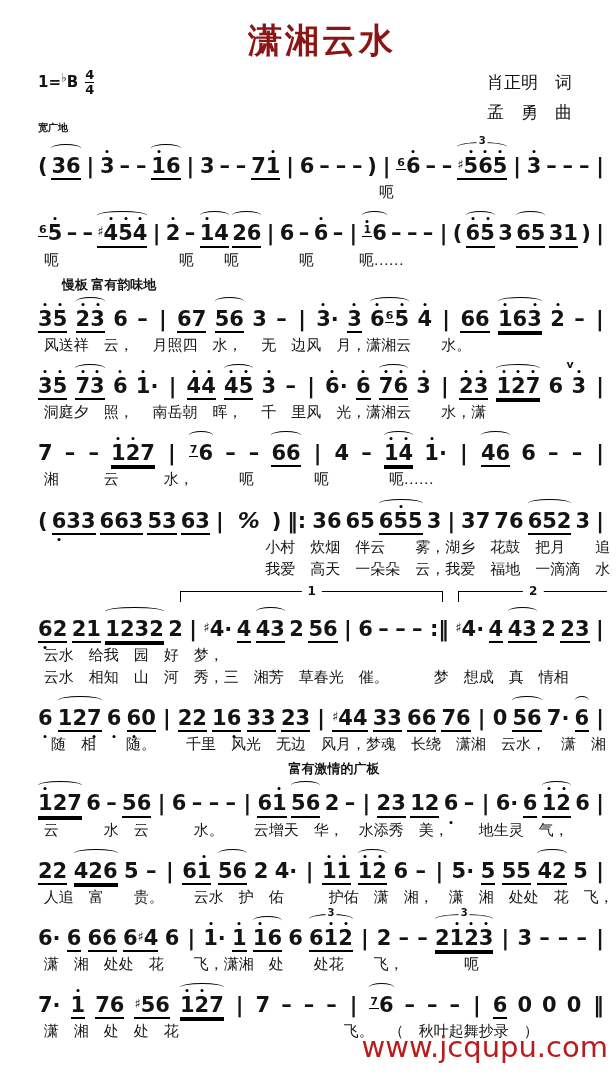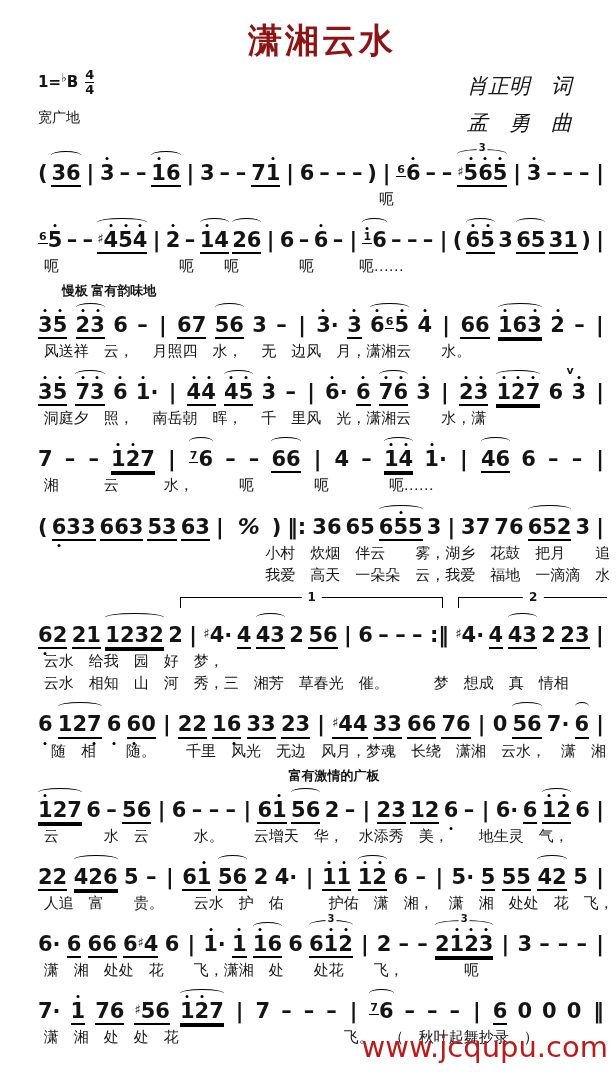--- a/index.html
+++ b/index.html
@@ -7,22 +7,22 @@
         background:#ffffff;padding:18px 10px 0 38px;color:#141414;border-radius:31px;}
   h1{margin:0 0 4px;text-align:center;font:bold 34px "DejaVu Sans",sans-serif;
      color:#8b1414;letter-spacing:3px;}
   .meta{display:flex;justify-content:space-between;align-items:flex-start;
         font-family:"DejaVu Sans",sans-serif;padding-right:28px;}
   .keysig{font-weight:bold;font-size:15px;display:flex;align-items:center;}
   .flat{font-size:12px;position:relative;top:-4px;}
   .frac{display:inline-flex;flex-direction:column;text-align:center;font-size:13px;
         line-height:1.05;margin-left:7px;}
   .frac .den{border-top:1px solid #000;}
-  .tempo{font-weight:normal;font-size:14px;margin-top:13px;}
-  .meta-right{font-size:21px;text-align:right;line-height:1.75;padding-right:6px;font-style:italic;}
+  .tempo{font-weight:bold;font-size:10px;margin-top:25px;}
+  .meta-right{font-size:17px;text-align:right;line-height:1.75;padding-right:6px;}
 
   #score{display:block;}
   .system{margin-top:6px;}
   .mark{font-weight:bold;font-size:13px;margin-top:6px;margin-left:24px;}
   .mark.center{text-align:center;}
   .note-row{display:flex;justify-content:space-between;align-items:baseline;
             font-family:"DejaVu Sans",sans-serif;font-weight:bold;font-size:21px;
             line-height:1.15;padding-top:13px;}
   .tok{position:relative;display:inline-block;white-space:nowrap;}
   .bar{padding:0 2px;}

